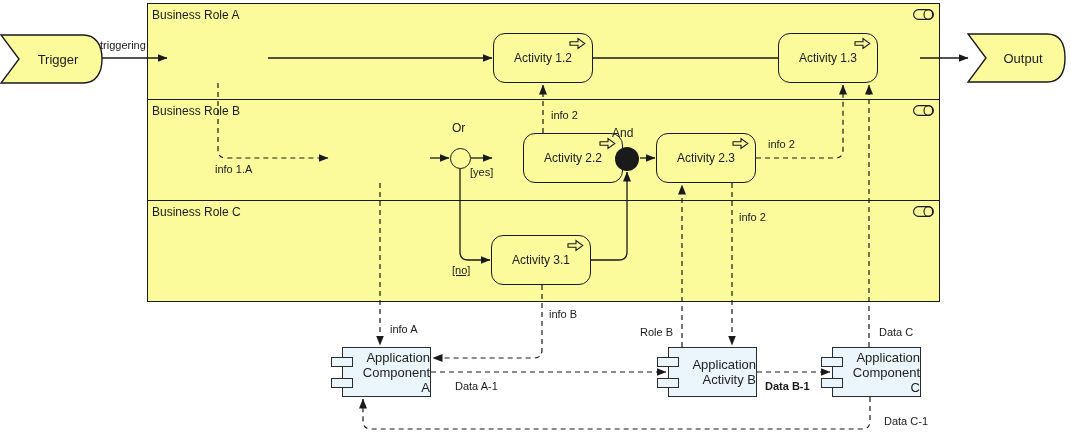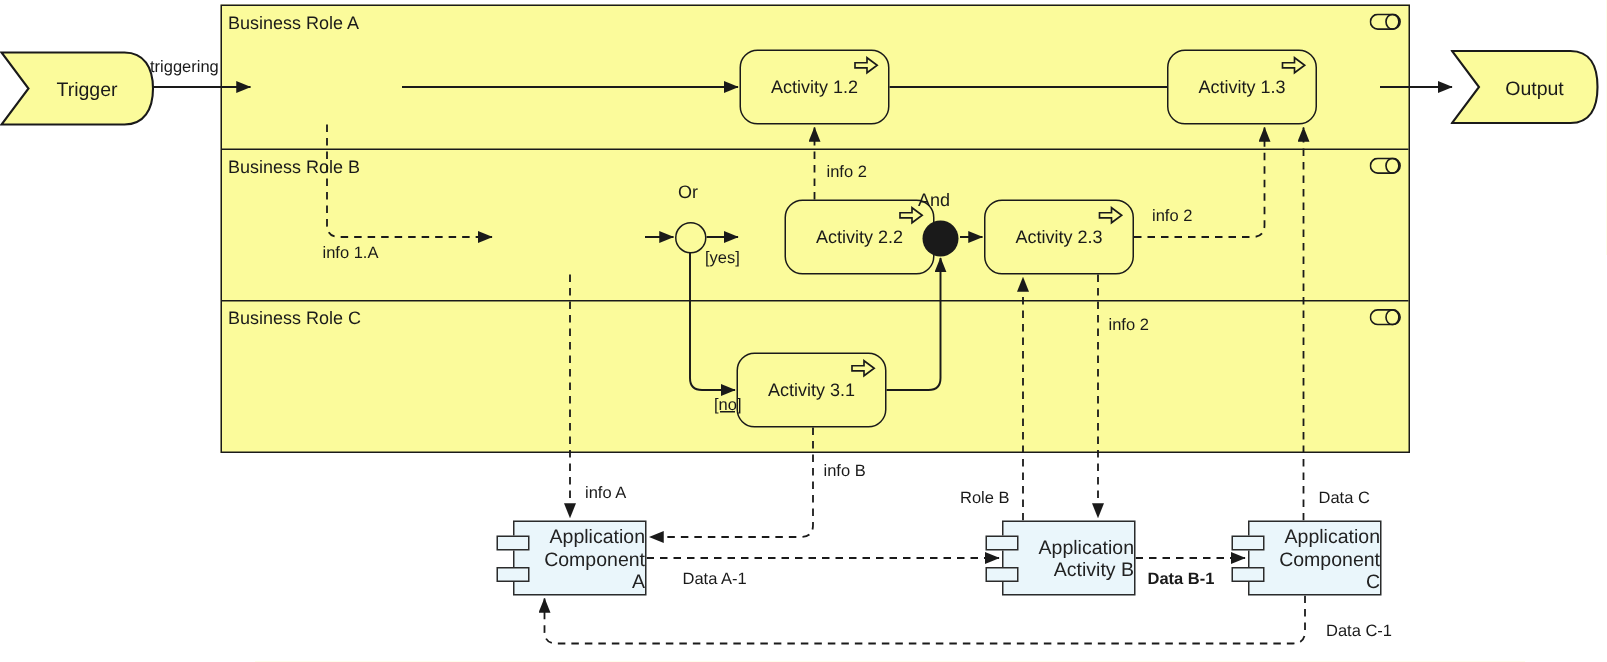--- a/index.html
+++ b/index.html
@@ -158,21 +158,21 @@
         <path d="M1,4.8 H9 V1.5 L15.8,6.5 L9,11.5 V8.2 H1 Z" fill="none" stroke="#1a1a1a" stroke-width="1.1"></path>
       </svg>
     <div class="nlabel">Activity 3.1</div>
   </div>
 
   <div class="junction" id="junction-or"></div>
   <div class="junction" id="junction-and"></div>
   <div class="jlabel" style="left:452px;top:121px;">Or</div>
   <div class="jlabel" style="left:612px;top:126px;">And</div>
   <div class="elabel" style="left:470px;top:166px;">[yes]</div>
-  <div class="elabel" style="left:476px;top:264px;text-decoration:underline;">[no]</div>
+  <div class="elabel" style="left:452px;top:264px;text-decoration:underline;">[no]</div>
 
   <div class="component" style="left:342px;top:347px;">
     <div class="port p1"></div>
     <div class="port p2"></div>
     <div class="nlabel">Application Component A</div>
   </div>
   <div class="component" style="left:668px;top:347px;">
     <div class="port p1"></div>
     <div class="port p2"></div>
     <div class="nlabel">Application Activity B</div>

